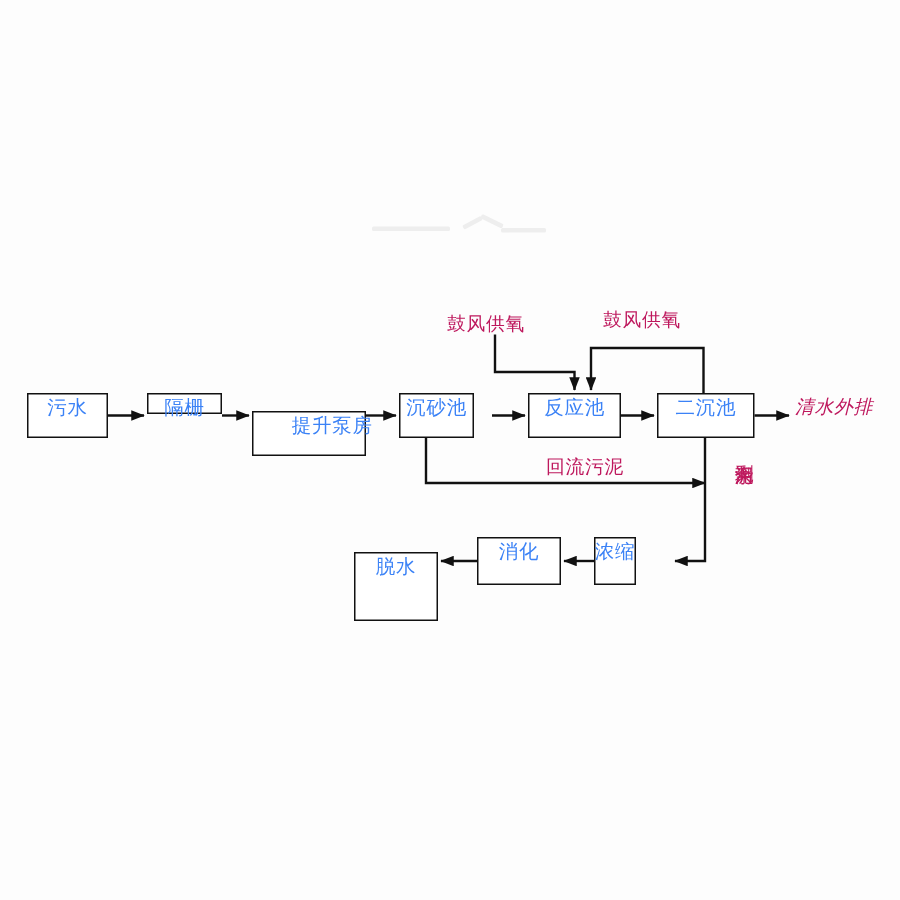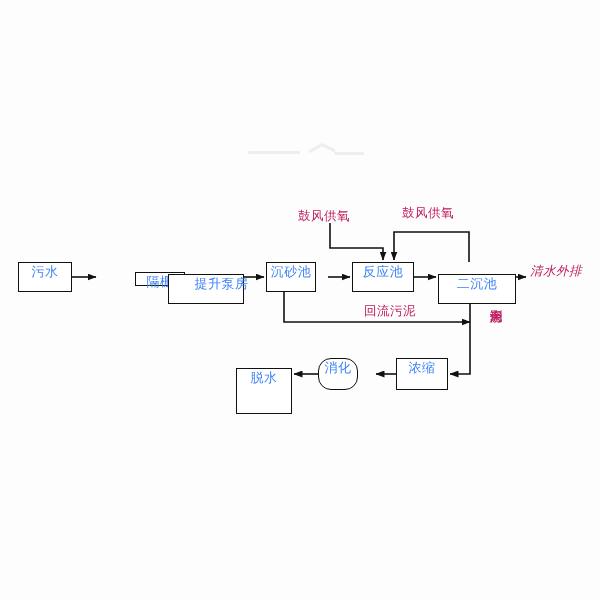--- a/index.html
+++ b/index.html
@@ -98,39 +98,39 @@
       <path d="M470,292 L470,374 L450,374"></path>
 
       <path d="M396,374 L376,374"></path>
       <path d="M318,374 L294,374"></path>
     </g>
   </svg>
 
   <div class="node" style="left:18px; top:262px; width:54px; height:30px;">
     <span>污水</span>
   </div>
-  <div class="node" style="left:98px; top:272px; width:50px; height:14px;margin-left:37px;">
+  <div class="node" style="left:98px; top:262px; width:50px; height:14px;">
     <span>隔栅</span>
   </div>
   <div class="node" style="left:168px; top:274px; width:76px; height:30px;padding-left:31px;">
     <span>提升泵房</span>
   </div>
   <div class="node" style="left:266px; top:262px; width:50px; height:30px;">
     <span>沉砂池</span>
   </div>
   <div class="node" style="left:352px; top:262px; width:62px; height:30px;">
     <span>反应池</span>
   </div>
-  <div class="node" style="left:438px; top:274px; width:78px; height:30px;">
+  <div class="node" style="left:438px; top:262px; width:65px; height:30px;">
     <span>二沉池</span>
   </div>
-  <div class="node" style="left:396px; top:358px; width:52px; height:32px;">
+  <div class="node" style="left:396px; top:358px; width:28px; height:32px;">
     <span>浓缩</span>
   </div>
-  <div class="node" style="left:318px; top:358px; width:40px; height:32px;border-radius:13px;">
+  <div class="node" style="left:318px; top:358px; width:56px; height:32px;">
     <span>消化</span>
   </div>
   <div class="node" style="left:236px; top:368px; width:56px; height:46px;">
     <span>脱水</span>
   </div>
 
   <div class="label" style="left:298px; top:208px;">鼓风供氧</div>
   <div class="label" style="left:402px; top:205px;">鼓风供氧</div>
   <div class="label" style="left:530px; top:263px;font-style:italic;">清水外排</div>
   <div class="label" style="left:364px; top:303px;">回流污泥</div>

